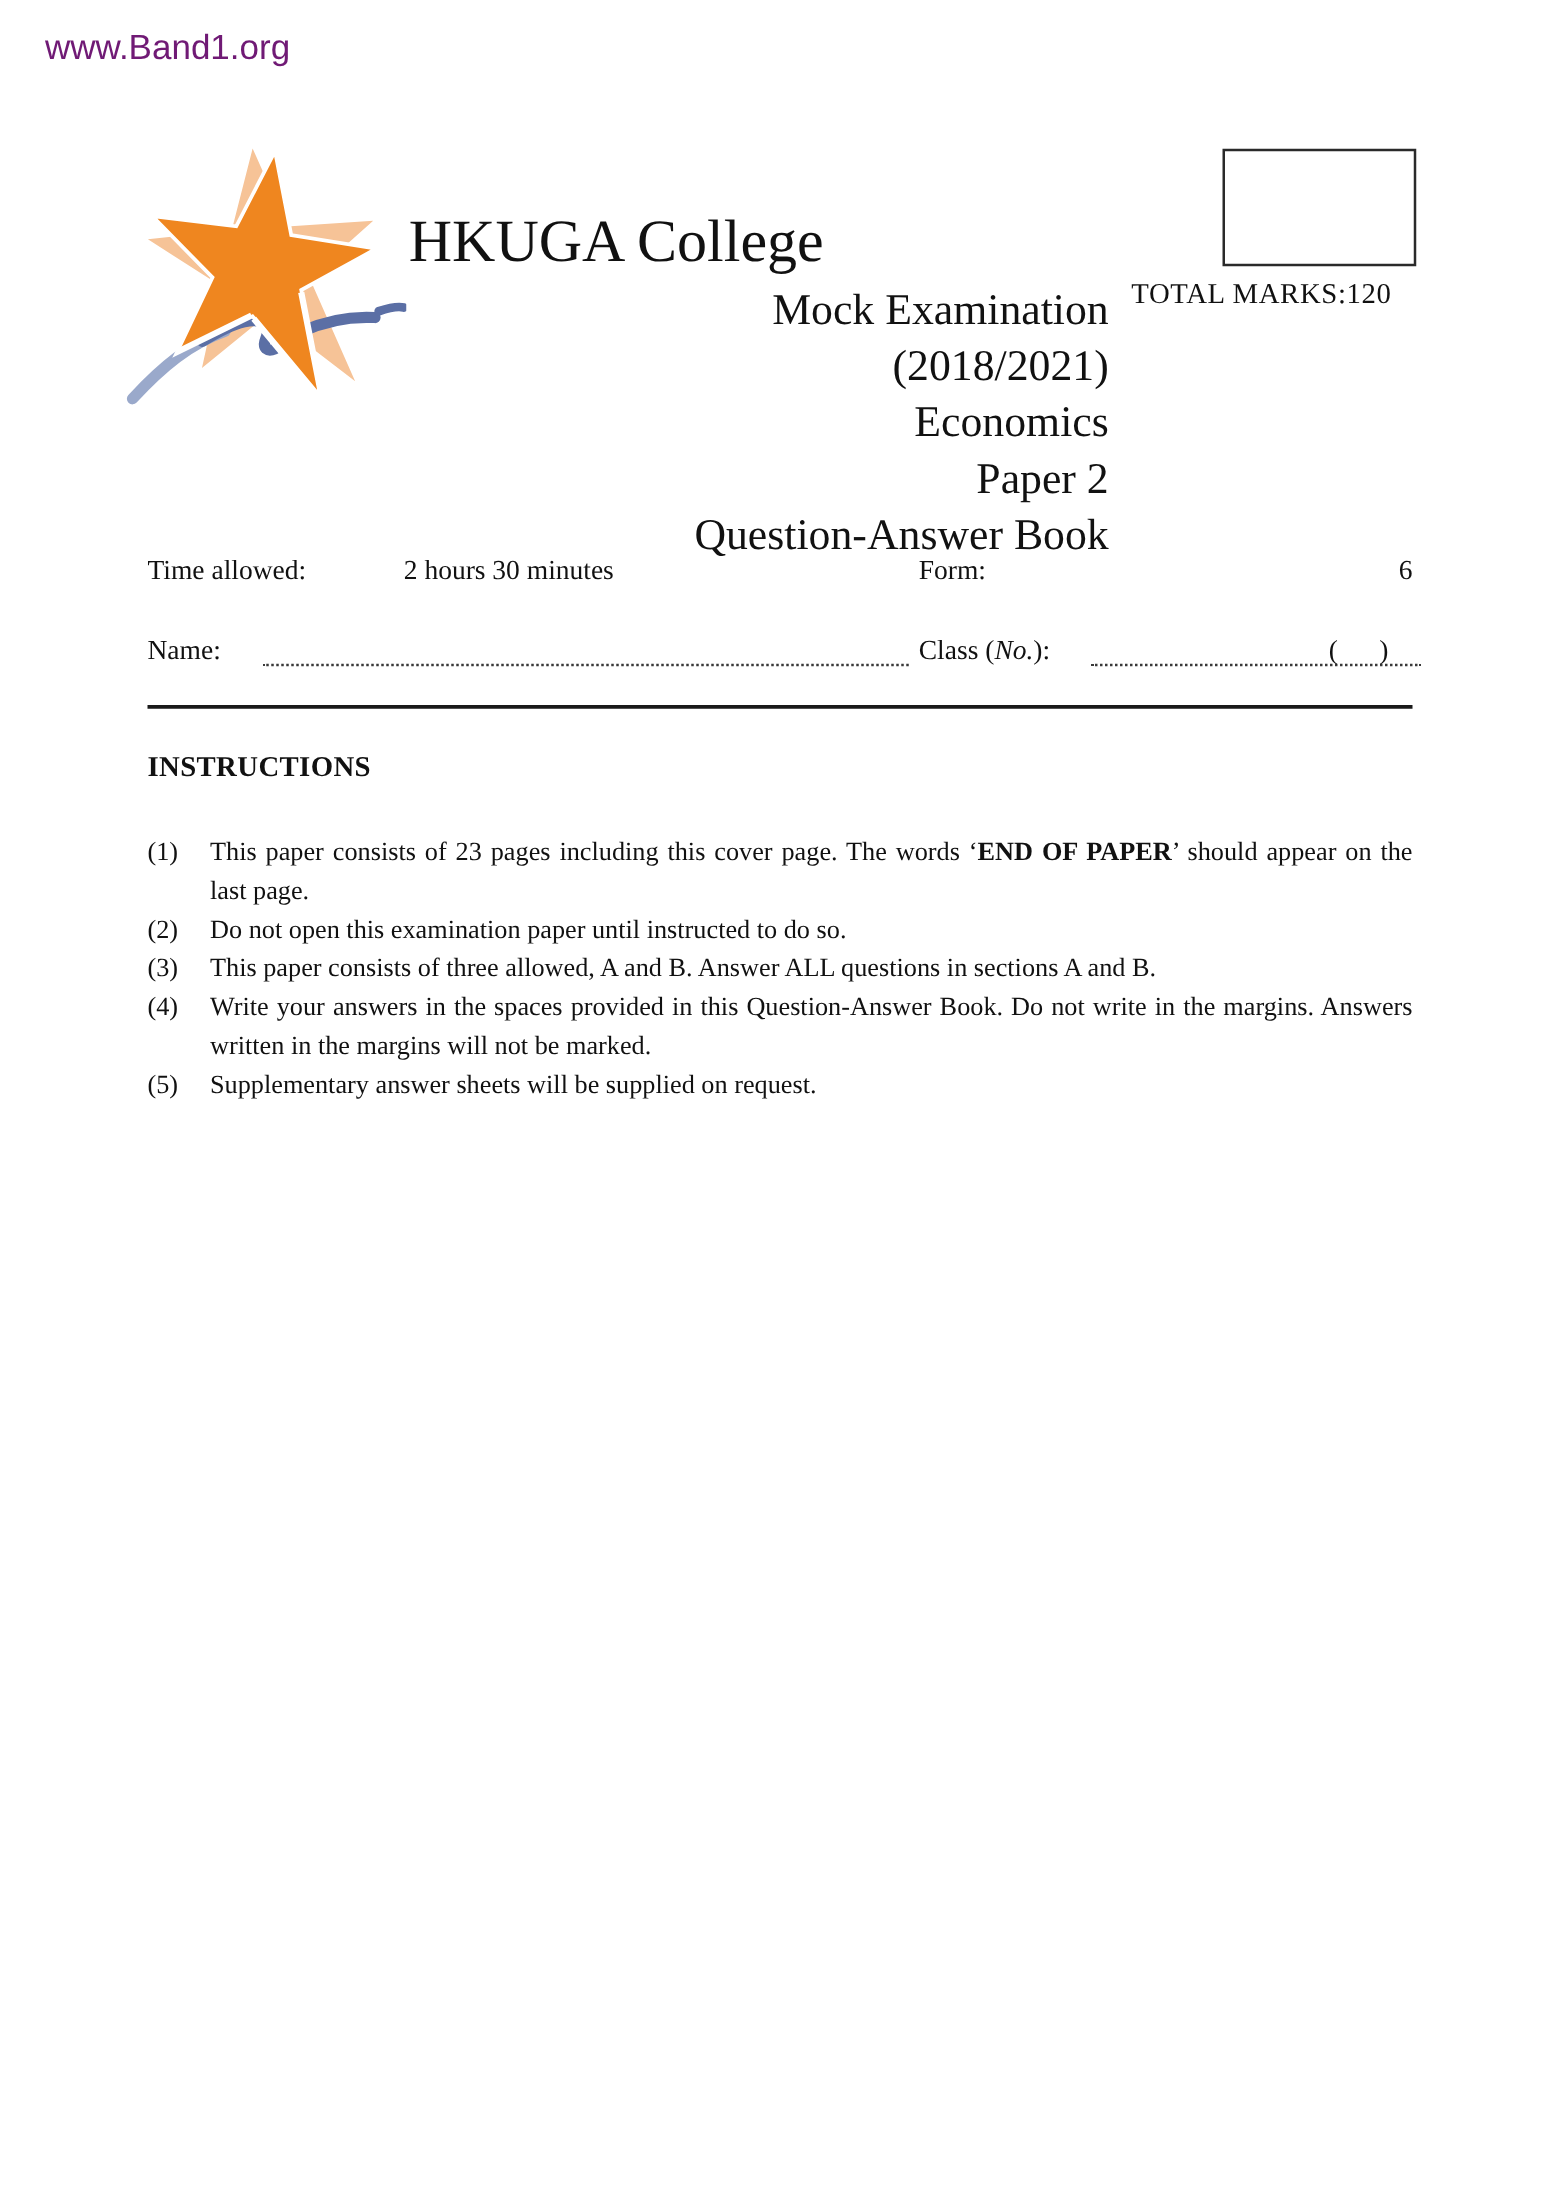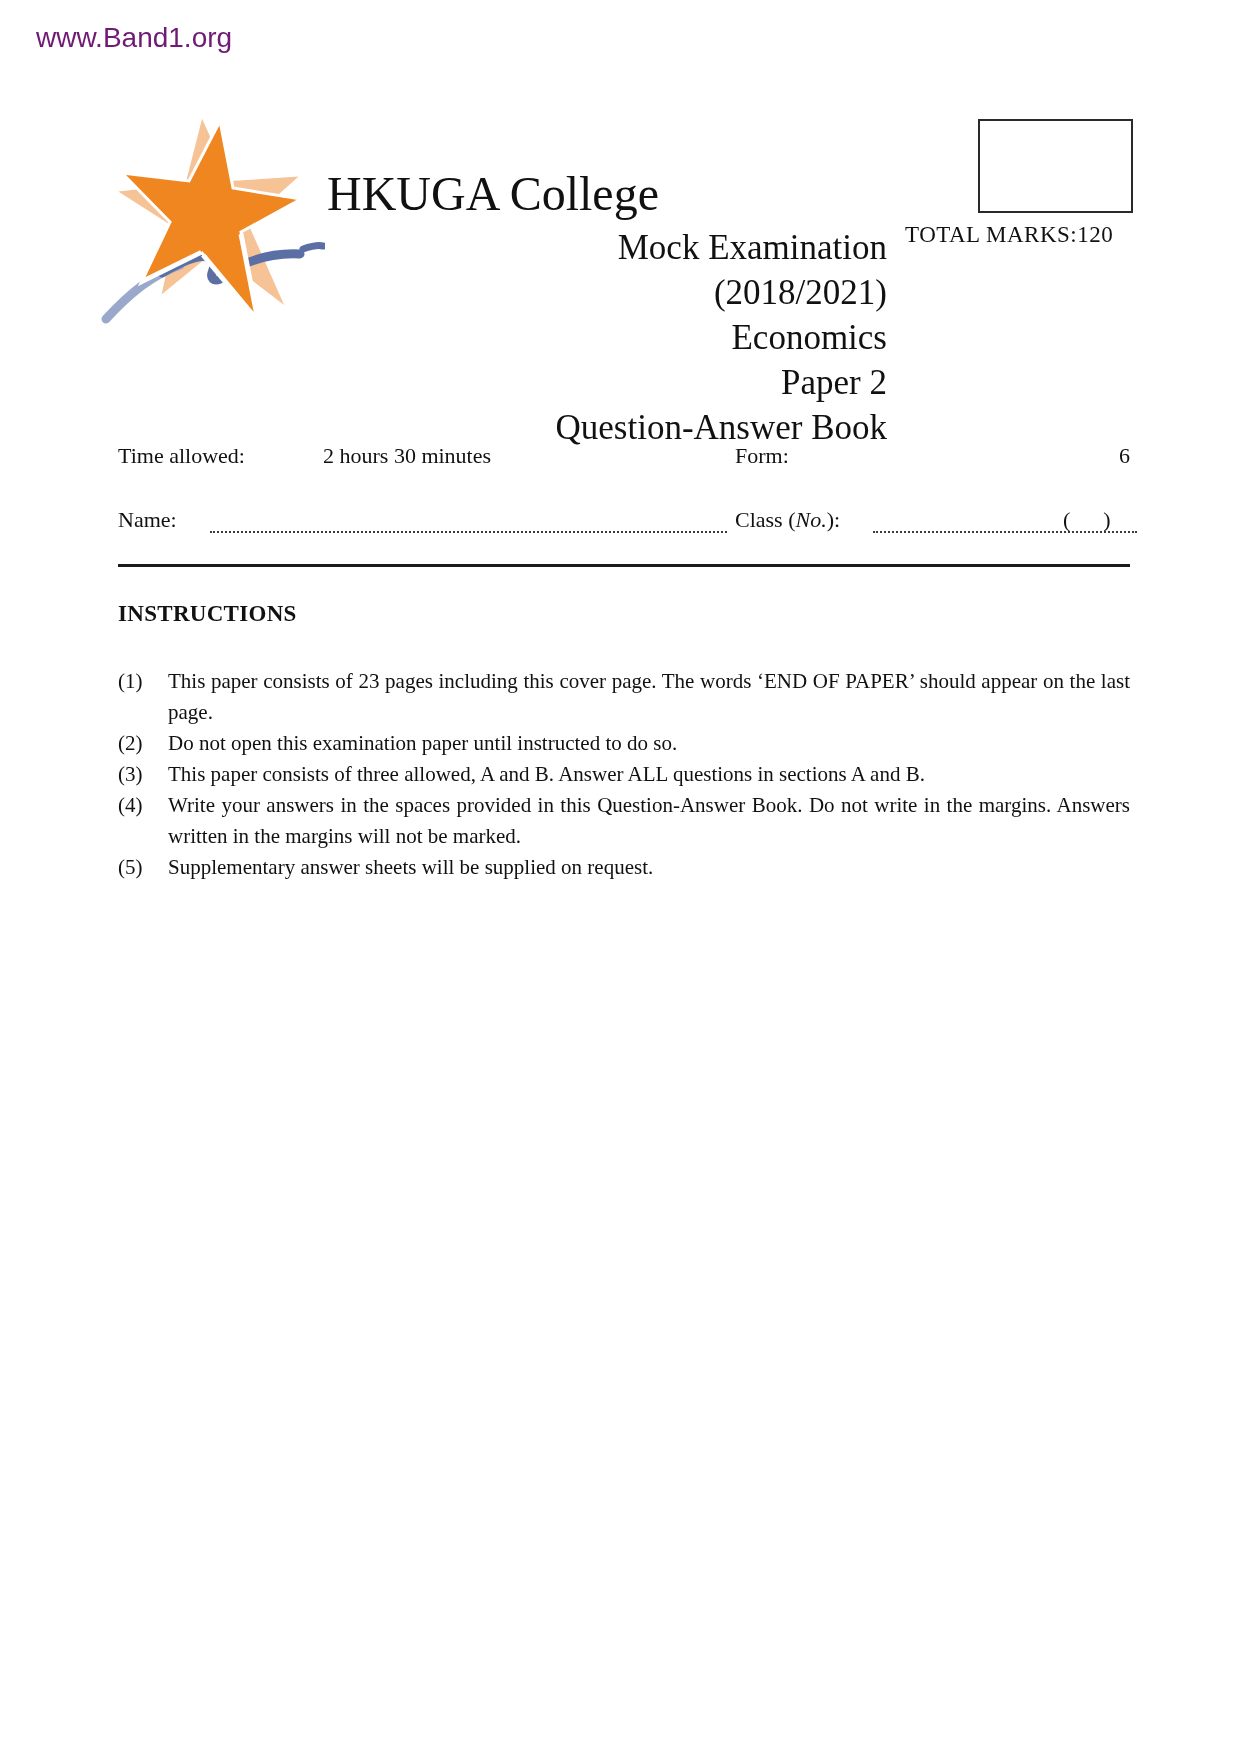--- a/index.html
+++ b/index.html
@@ -34,21 +34,21 @@
   .dotline{height:0;border-bottom:2px dotted #3a3a3a;top:531px;}
   .name-line{left:210px;width:517px;}
   .class-line{left:873px;width:264px;}
   .parens{left:1063px;white-space:pre;}
   .rule{left:118px;top:564px;width:1012px;height:3px;background:#1a1a1a;}
   .ins-title{left:118px;top:601px;font-size:23px;font-weight:bold;letter-spacing:0.3px;}
   .ins-list{left:118px;top:666px;width:1012px;font-size:21px;line-height:31px;}
   .ins-row{display:flex;align-items:flex-start;}
   .ins-num{flex:0 0 50px;}
   .ins-text{flex:1 1 auto;text-align:justify;}
-  .ins-text b{font-weight:normal;margin-top:32px;}
+  .ins-text b{font-weight:bold;margin-top:32px;}
   i{font-style:italic;}
 </style>
 </head>
 <body>
 
 <div class="page">
 
   <div class="abs watermark">www.Band1.org</div>
 
   <svg class="abs logo" viewBox="0 0 225 225" aria-hidden="true">

